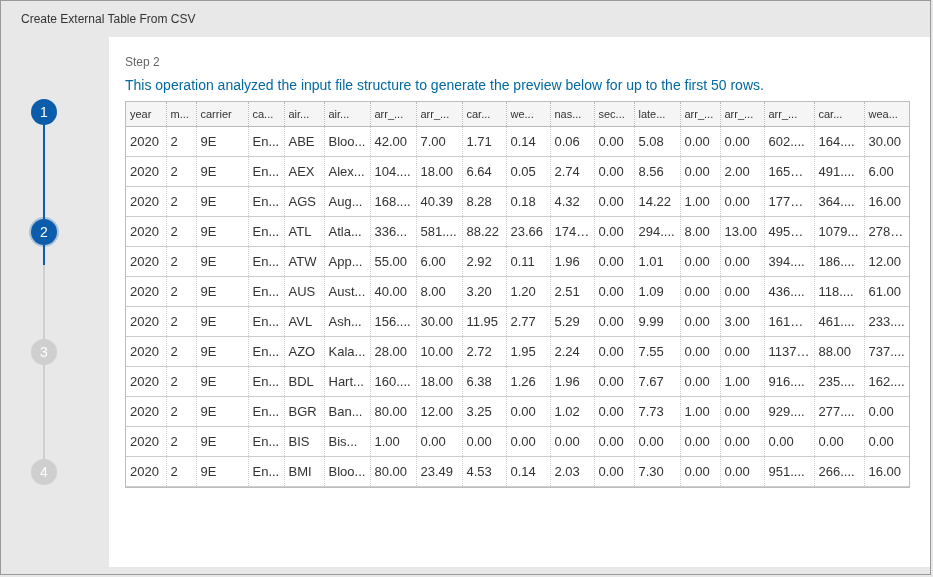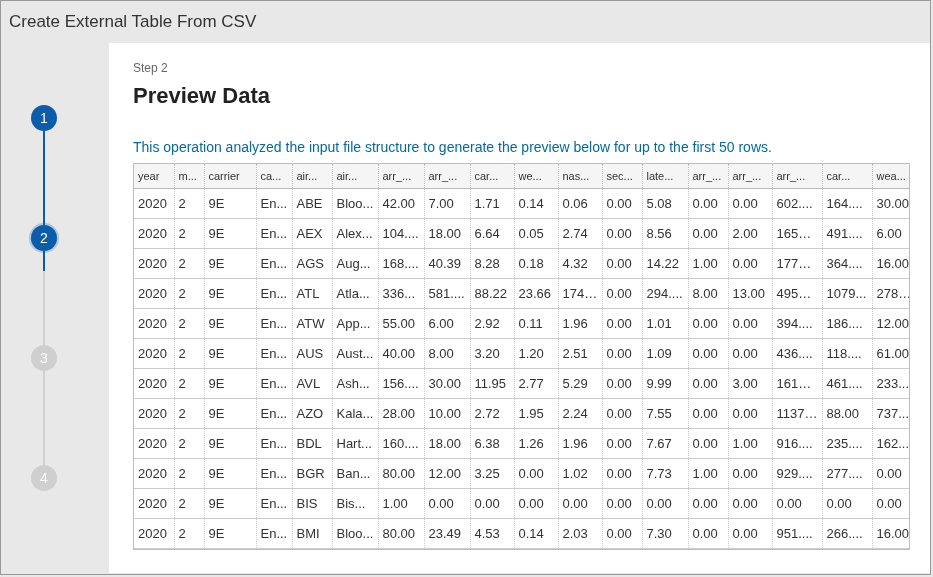--- a/index.html
+++ b/index.html
@@ -12,22 +12,22 @@
       position: relative;
     }
     .container {
       border: 1px solid #999;
       background: #e8e8e8;
       width: 931px;
       height: 575px;
       position: relative;
     }
     .dialog-header {
-      padding: 11px 8px;
-      font-size: 17px;
+      padding: 11px 20px;
+      font-size: 12px;
       font-weight: 400;
       color: #333;
     }
     .body-area {
       display: flex;
       height: calc(100% - 43px);
     }
     .stepper-col {
       width: 108px;
       padding-top: 62px;
@@ -62,21 +62,21 @@
       position: absolute;
       left: 42px;
       width: 2px;
       z-index: 1;
     }
     .line-active { background: #0b5cab; }
     .line-inactive { background: #cfcfcf; }
     .content-panel {
       background: #fff;
       flex: 1;
-      padding: 18px 20px 0 24px;
+      padding: 18px 20px 0 16px;
       overflow: hidden;
       position: relative;
     }
     .step-label {
       font-size: 12px;
       color: #666;
       margin-bottom: 8px;
     }
     .page-heading {
       font-size: 22px;
@@ -139,21 +139,20 @@
       <div class="step-line line-active" style="top:88px;height:94px;"></div>
       <div class="step-bubble step-current" style="top:182px;">2</div>
       <div class="step-line line-active" style="top:208px;height:20px;"></div>
       <div class="step-line line-inactive" style="top:228px;height:74px;"></div>
       <div class="step-bubble step-pending" style="top:302px;">3</div>
       <div class="step-line line-inactive" style="top:328px;height:94px;"></div>
       <div class="step-bubble step-pending" style="top:422px;">4</div>
     </div>
     <div class="content-panel">
       <div class="step-label">Step 2</div>
-      <h1 class="page-heading">Preview Data</h1>
       <div class="description">This operation analyzed the input file structure to generate the preview below for up to the first 50 rows.</div>
       <div class="table-wrap">
         <table>
           <colgroup>
             <col style="width:40px">
               <col style="width:30px">
               <col style="width:52px">
               <col style="width:36px">
             <col style="width:40px">
               <col style="width:46px">

